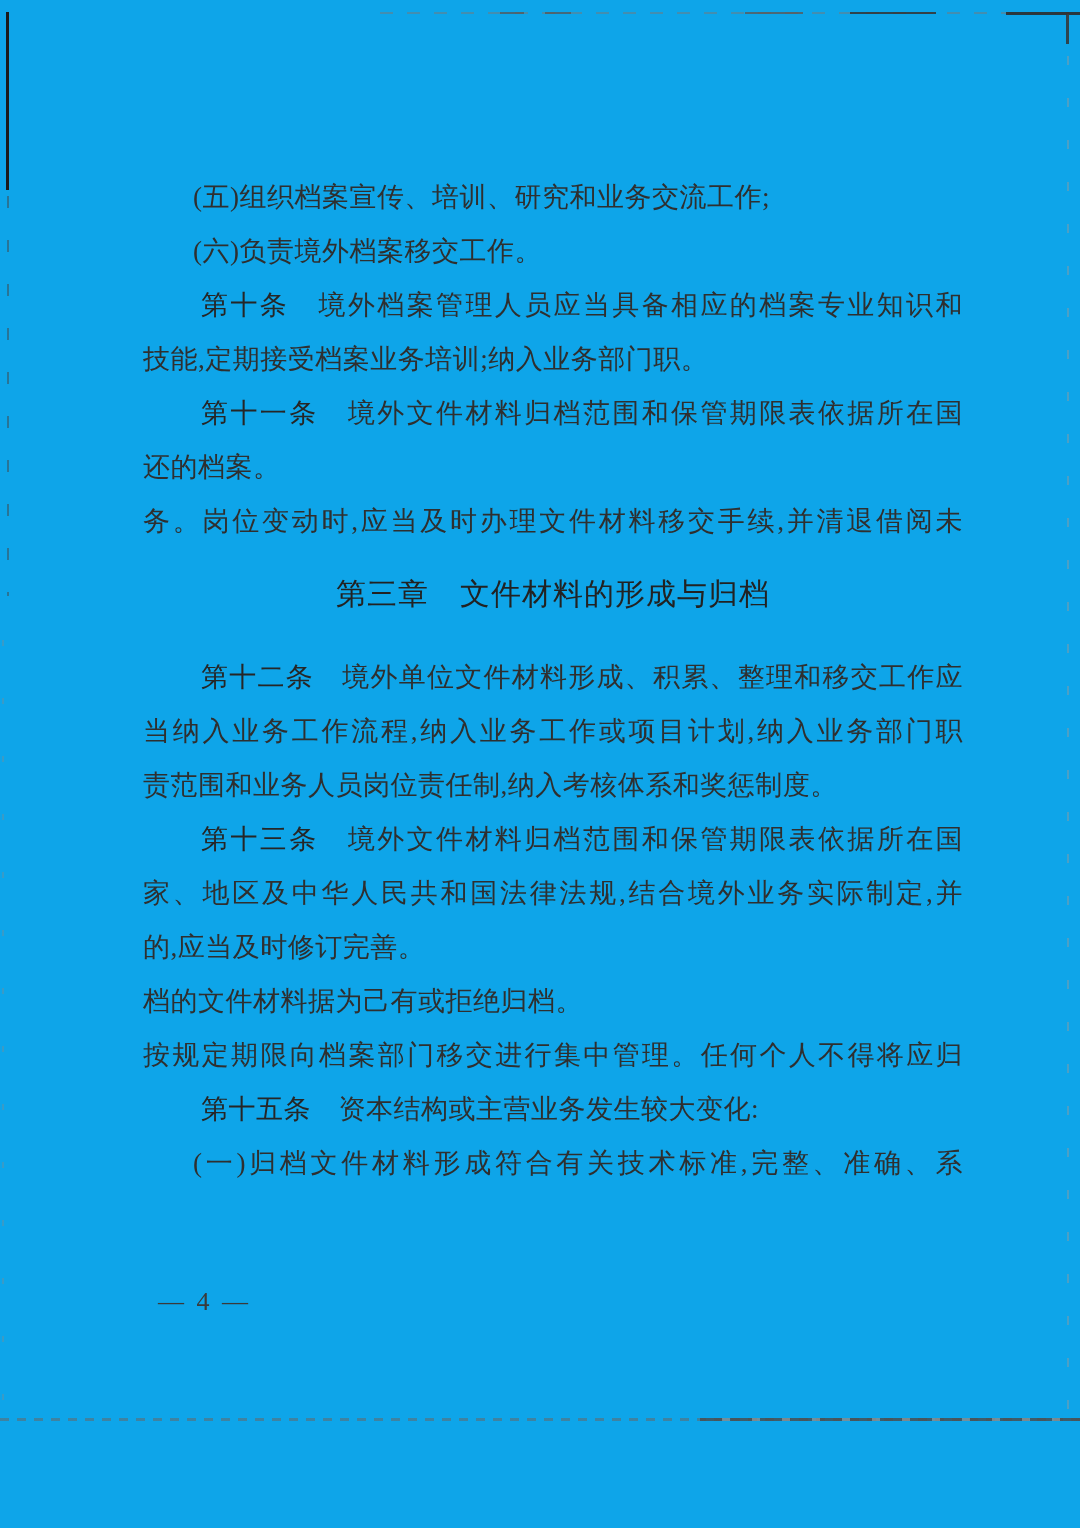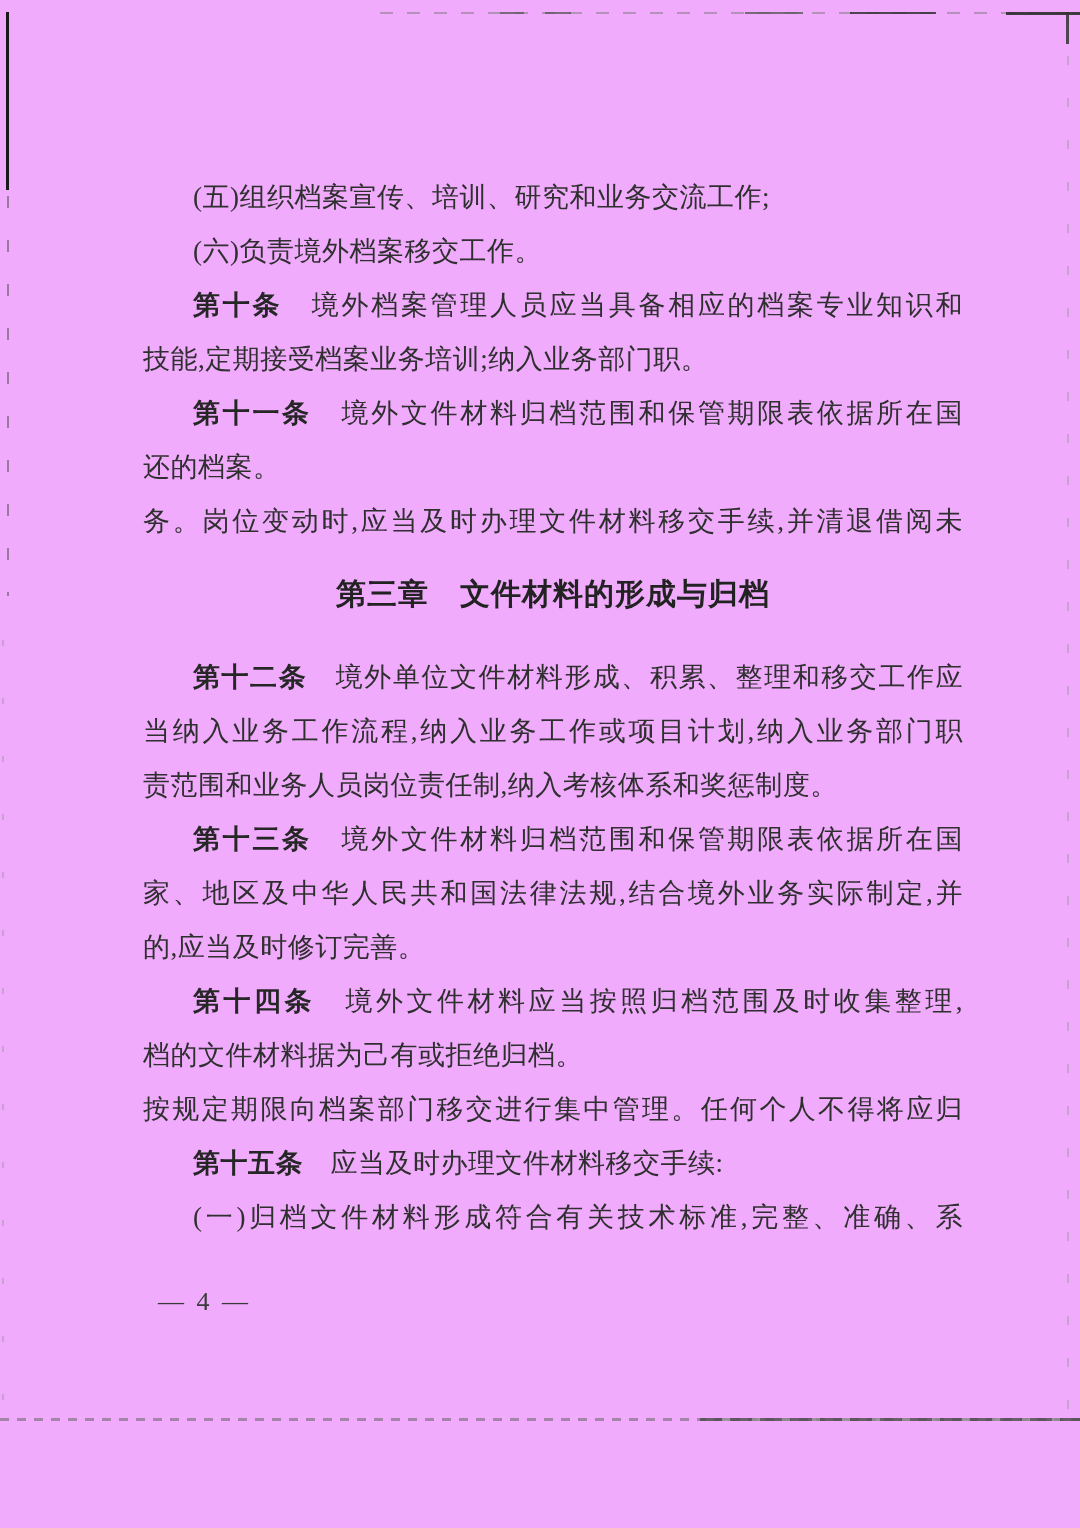--- a/index.html
+++ b/index.html
@@ -9,21 +9,21 @@
     height: 1528px;
     overflow: hidden;
     background: #ffffff;
     font-family: "Liberation Serif", "DejaVu Serif", serif;
   }
   .scan-page {
     position: absolute;
     left: 0; top: 0;
     width: 1080px;
     height: 1528px;
-    background: #f0abfc;
+    background: #0ea5e9;
   }
   
   .content {
     position: absolute;
     left: 143px;
     top: 170px;
     width: 820px;
     color: #2f2f2f;
     font-size: 27px;
   }
@@ -33,28 +33,28 @@
     text-align: left;
     letter-spacing: 0.5px;
   }
   .doc-line.indent { padding-left: 50px; }
   .doc-line.justify {
     text-align: justify;
     -moz-text-align-last: justify;
     text-align-last: justify;
   }
   .run { font-weight: normal; }
-  .run.bold { font-weight: bold; color: #262626; }
+  .run.bold { font-weight: normal; color: #262626; margin-left: 8px; }
   .chapter-heading {
     height: 54px;
     line-height: 54px;
     margin-top: 19px;
     margin-bottom: 29px;
     text-align: center;
-    font-weight: bold;
+    font-weight: normal;
     font-size: 30px;
     color: #222222;
     letter-spacing: 1px;
   }
   
   .page-number {
     position: absolute;
     left: 158px;
     top: 1282px;
     height: 40px;
@@ -133,21 +133,20 @@
       <div class="doc-line indent justify"><span class="run bold">第十一条</span><span class="run">　境外文件材料归档范围和保管期限表依据所在国</span></div>
       <div class="doc-line"><span class="run">还的档案。</span></div>
       <div class="doc-line justify"><span class="run">务。岗位变动时,应当及时办理文件材料移交手续,并清退借阅未</span></div>
       <div class="chapter-heading">第三章　文件材料的形成与归档</div>
       <div class="doc-line indent justify"><span class="run bold">第十二条</span><span class="run">　境外单位文件材料形成、积累、整理和移交工作应</span></div>
       <div class="doc-line justify"><span class="run">当纳入业务工作流程,纳入业务工作或项目计划,纳入业务部门职</span></div>
       <div class="doc-line"><span class="run">责范围和业务人员岗位责任制,纳入考核体系和奖惩制度。</span></div>
       <div class="doc-line indent justify"><span class="run bold">第十三条</span><span class="run">　境外文件材料归档范围和保管期限表依据所在国</span></div>
       <div class="doc-line justify"><span class="run">家、地区及中华人民共和国法律法规,结合境外业务实际制定,并</span></div>
       <div class="doc-line"><span class="run">的,应当及时修订完善。</span></div>
-      <div class="doc-line indent justify"><span class="run bold">第十四条</span><span class="run">　境外文件材料应当按照归档范围及时收集整理,</span></div>
       <div class="doc-line"><span class="run">档的文件材料据为己有或拒绝归档。</span></div>
       <div class="doc-line justify"><span class="run">按规定期限向档案部门移交进行集中管理。任何个人不得将应归</span></div>
-      <div class="doc-line indent"><span class="run bold">第十五条</span><span class="run">　应当及时办理文件材料移交手续:</span></div>
+      <div class="doc-line indent"><span class="run bold">第十五条</span><span class="run">　资本结构或主营业务发生较大变化:</span></div>
       <div class="doc-line indent justify"><span class="run">(一)归档文件材料形成符合有关技术标准,完整、准确、系</span></div>
     </div>
 
   <div class="page-number">— 4 —</div>
 </div>
 
 </body></html>

